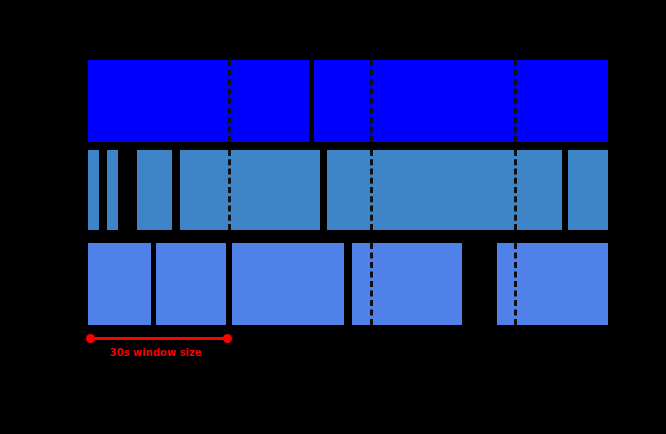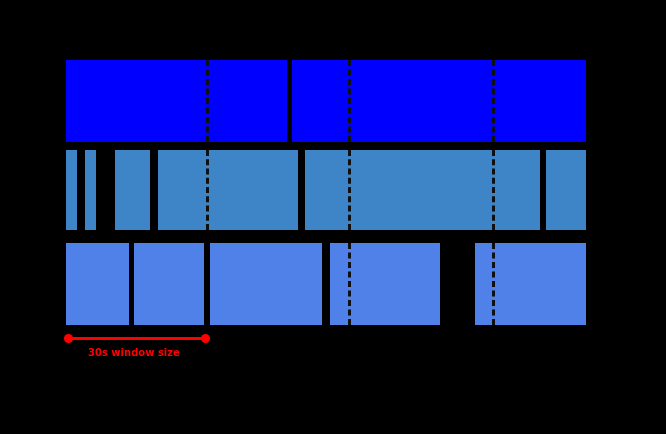--- a/index.html
+++ b/index.html
@@ -8,20 +8,21 @@
     padding: 0;
     background: #000000;
   }
   #canvas {
     position: relative;
     width: 586px;
     height: 434px;
     background: #000000;
     overflow: hidden;
     font-family: "DejaVu Sans", "Liberation Sans", sans-serif;
+    margin-left: 22px;
   }
   .track {
     position: absolute;
     left: 0;
     width: 666px;
   }
   .bar {
     position: absolute;
     top: 0;
     height: 100%;

